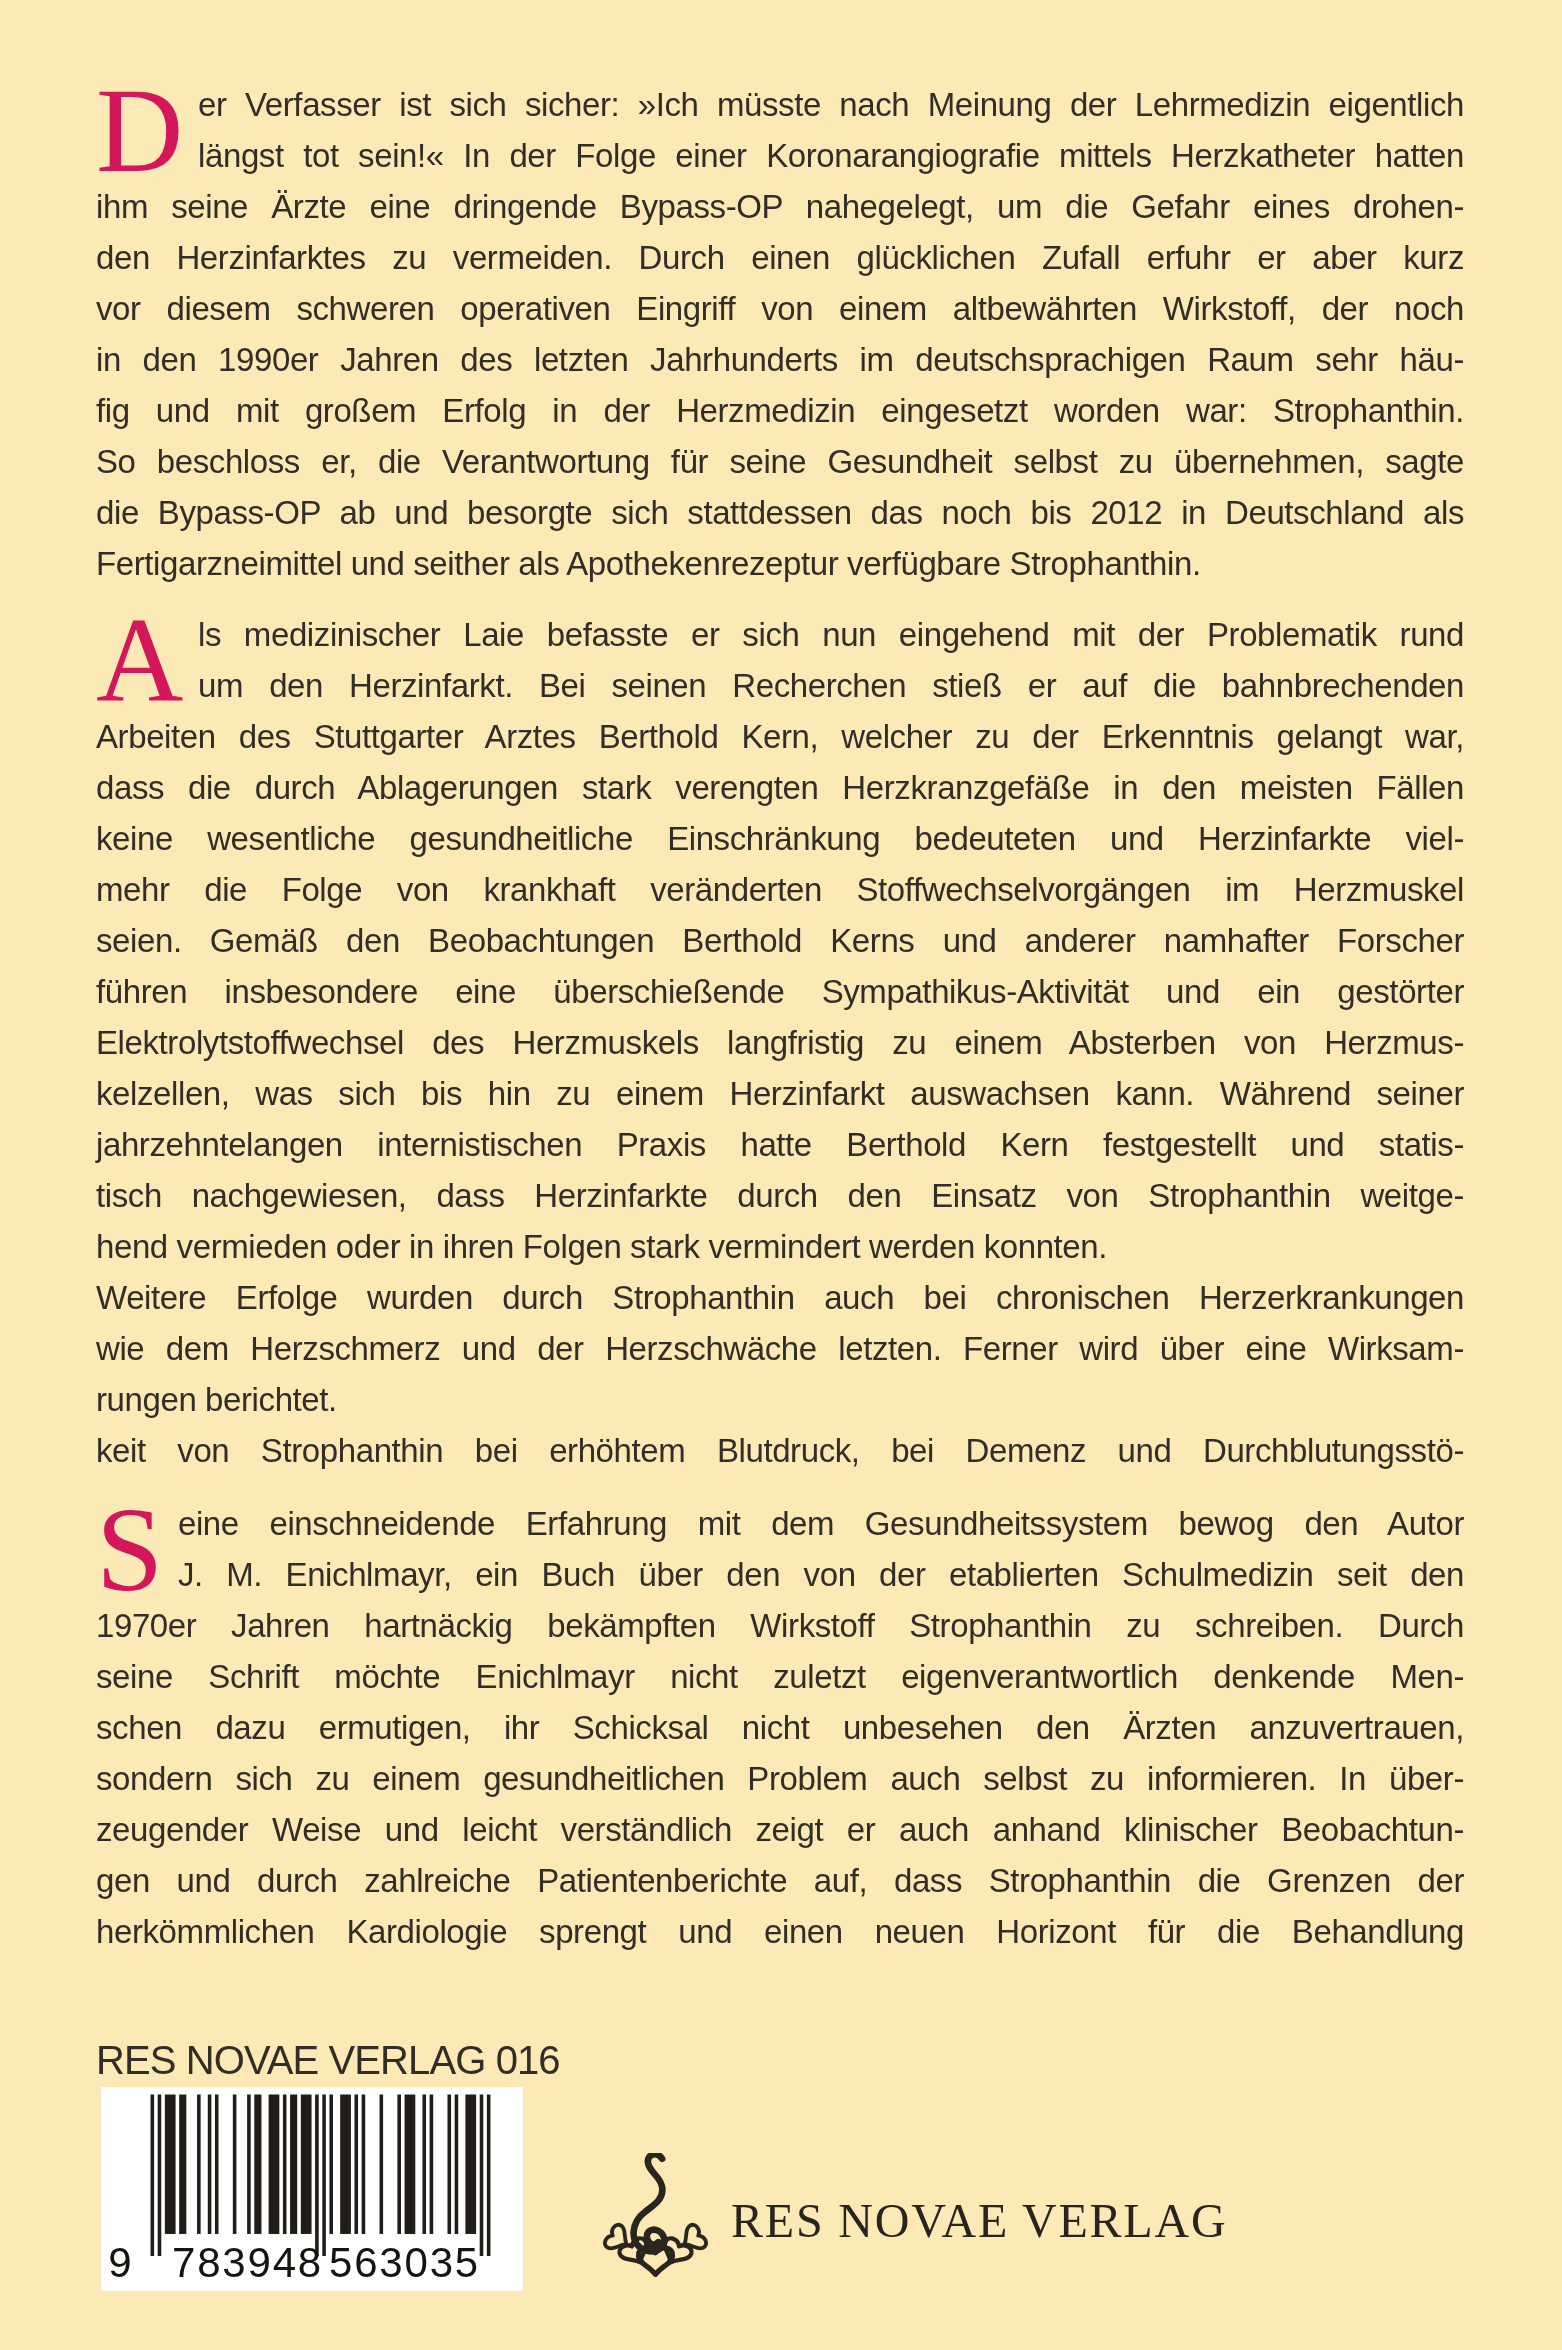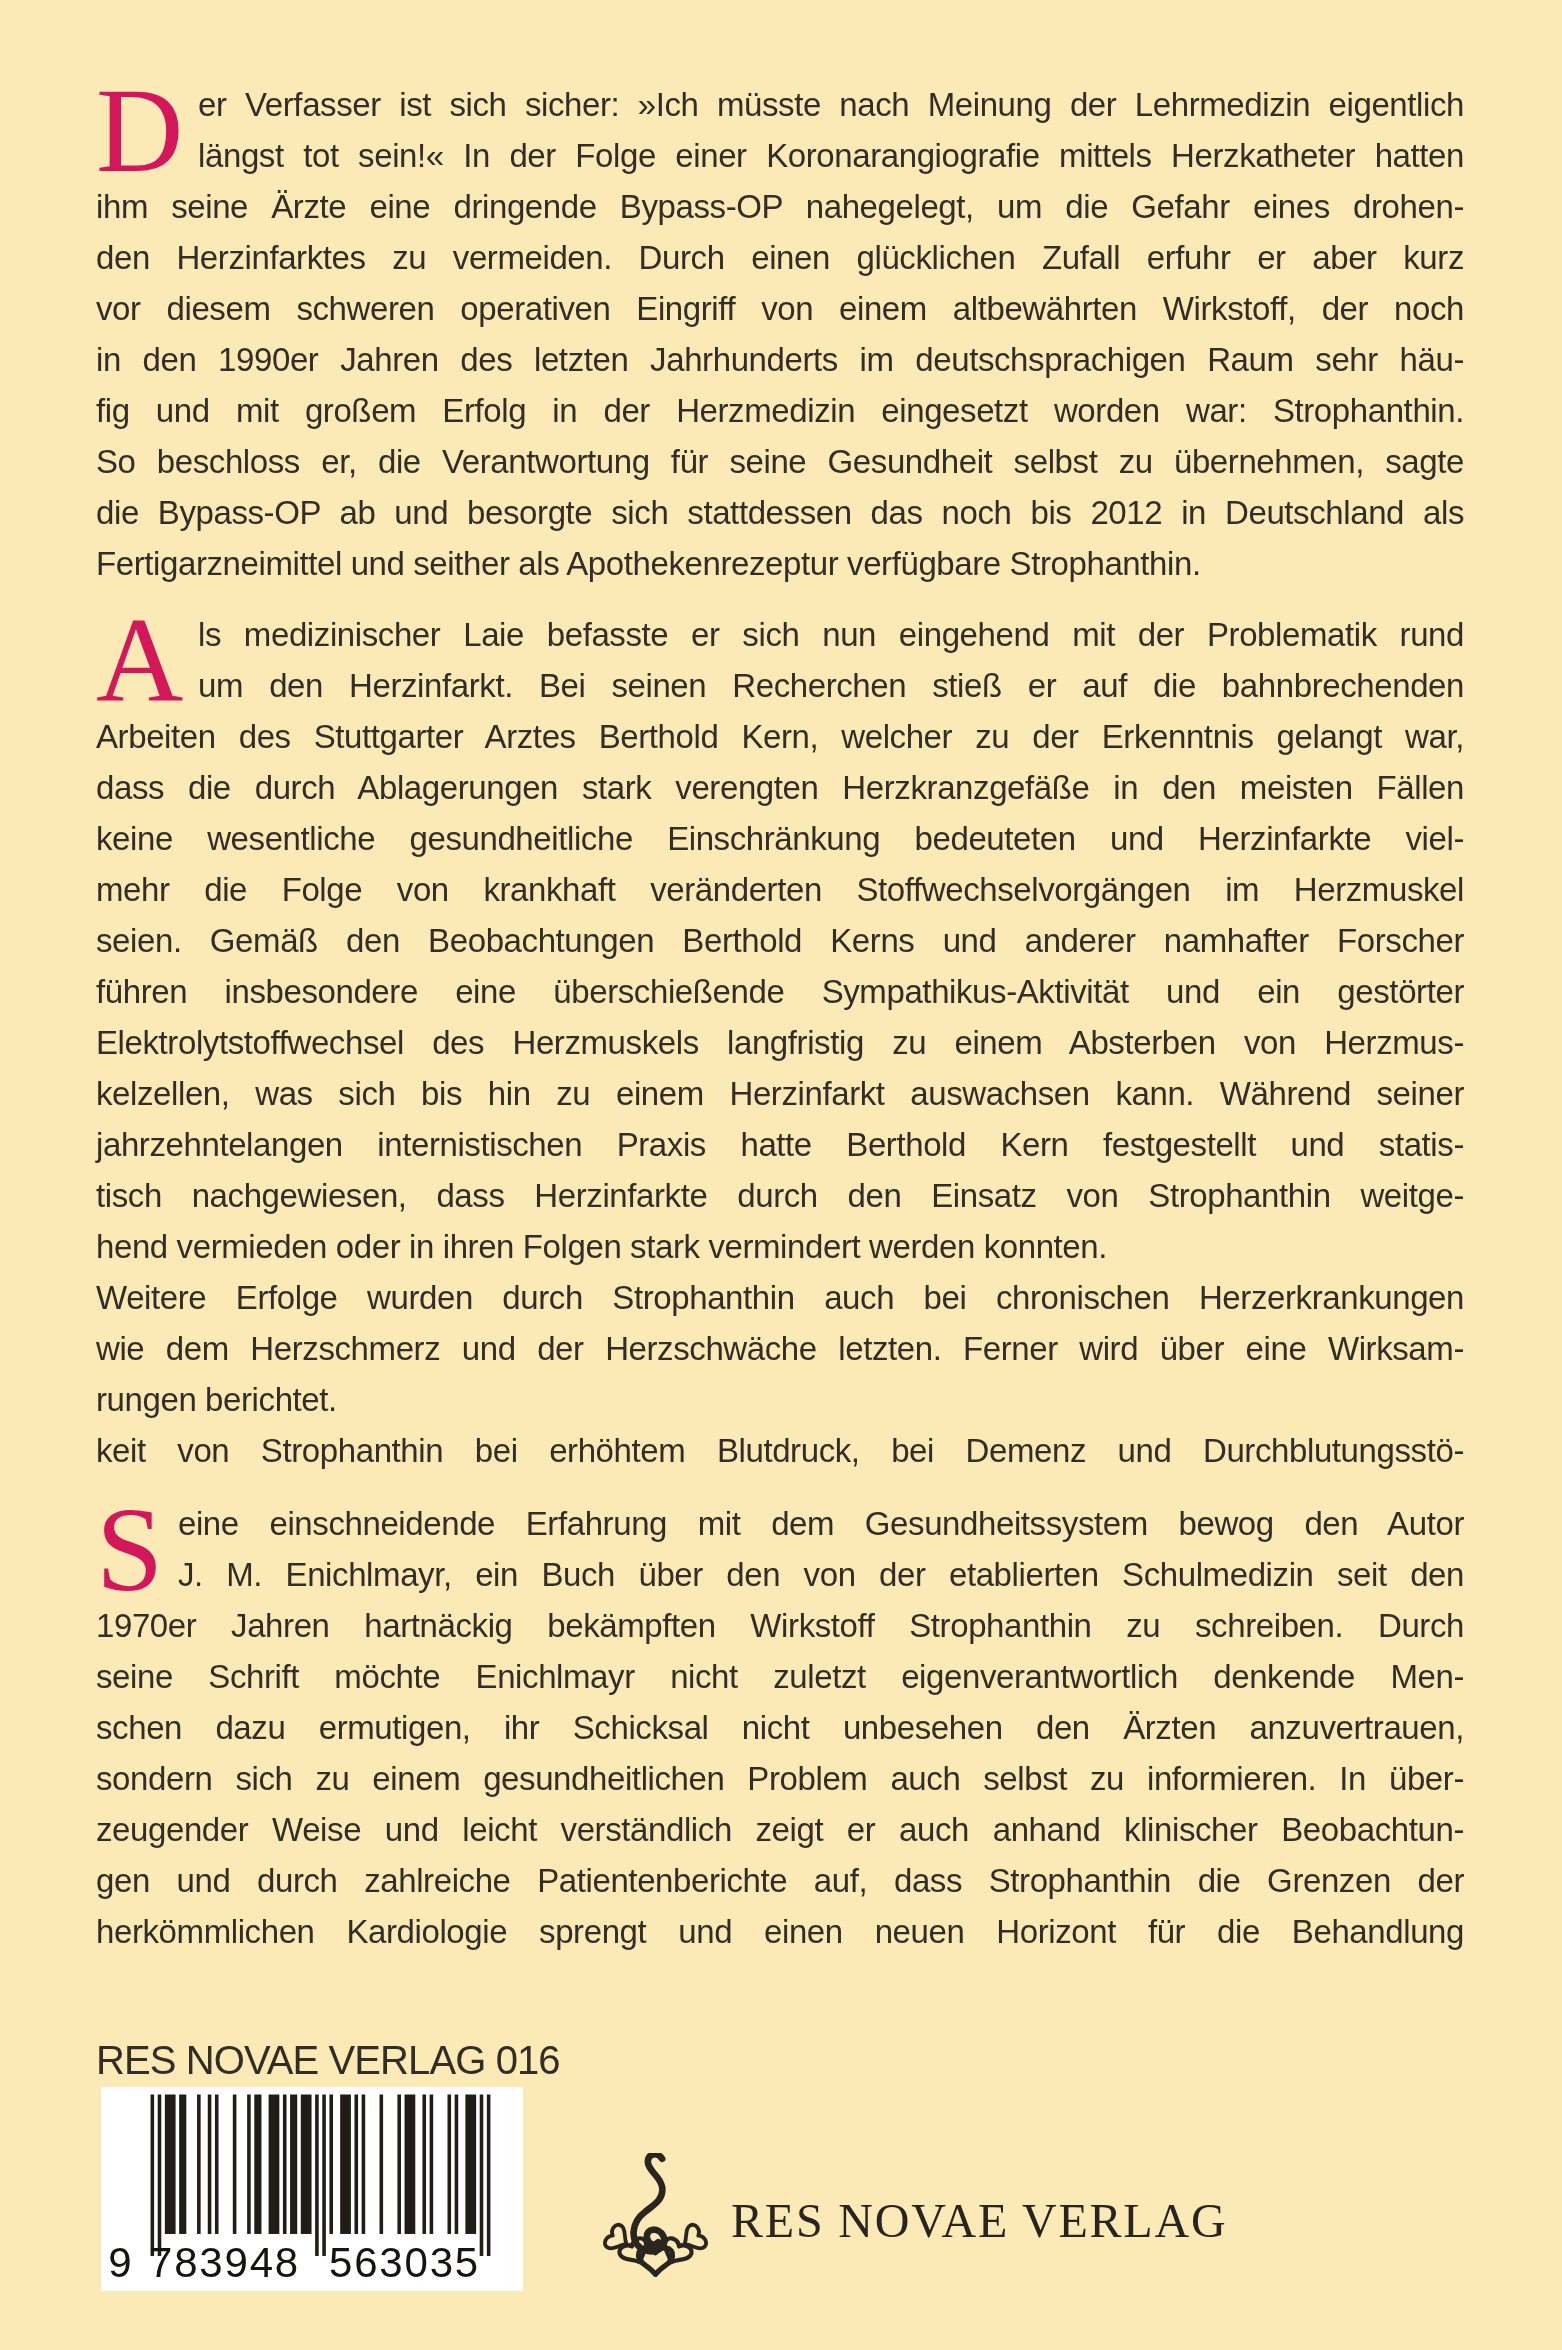--- a/index.html
+++ b/index.html
@@ -38,21 +38,21 @@
     background:#FFFFFF;
   }
   .barcode-box svg{position:absolute;left:0;top:0;}
   .barcode-box svg rect{fill:#201C18;}
   .bc-digit{
     position:absolute;bottom:7.3px;
     font-family:"Liberation Sans",sans-serif;
     font-size:42px;line-height:1;color:#17130F;
   }
   .bc-d0{left:7.3px;}
-  .bc-d1{left:48px;letter-spacing:1.8px;}
+  .bc-d1{left:71px;letter-spacing:1.8px;}
   .bc-d2{left:228px;letter-spacing:1.8px;}
 
   .logo{position:absolute;left:602px;top:2153px;width:107px;height:129px;}
   .logo path{stroke:#2B2520;fill:none;stroke-linecap:round;stroke-linejoin:round;}
   .logo .swirl{stroke-width:7;}
   .logo .heart{stroke-width:4.5;}
   .publisher{
     position:absolute;left:731px;top:2197px;
     font-family:"Liberation Serif",serif;
     font-size:48px;line-height:1;letter-spacing:1.8px;

